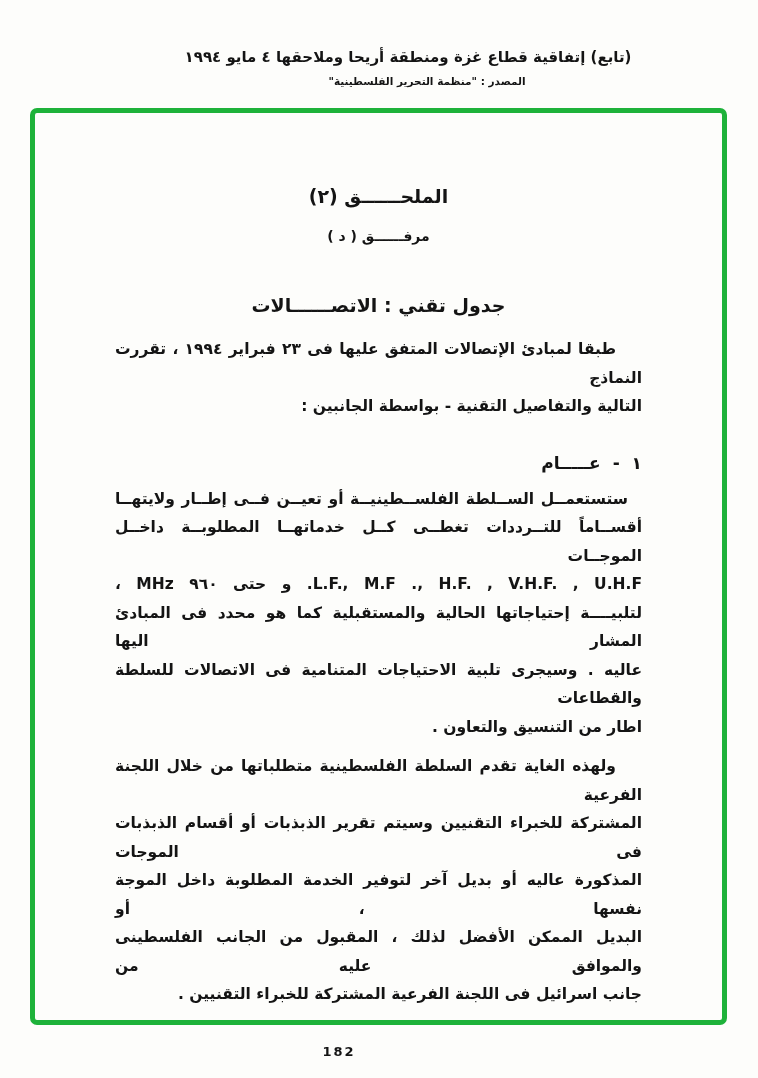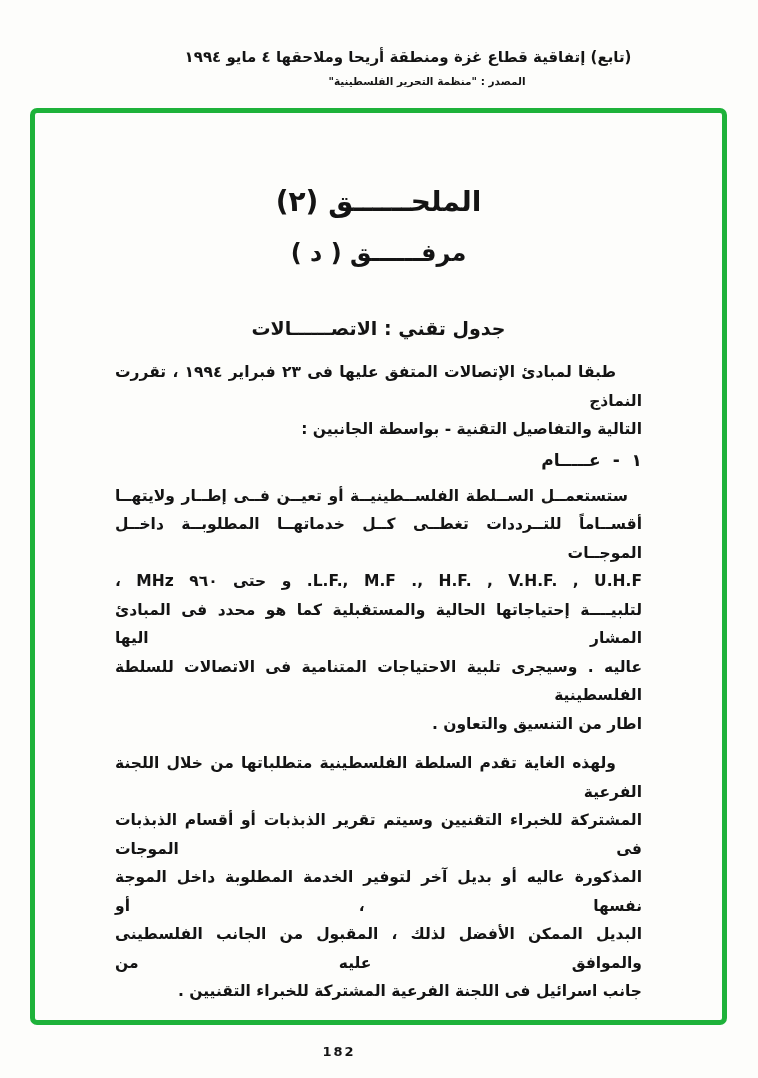--- a/index.html
+++ b/index.html
@@ -35,34 +35,34 @@
     background: transparent;
   }
   .frame-inner {
     position: absolute; inset: 0;
     padding: 0 80px;
     direction: rtl;
   }
 
   .t-annex {
     margin-top: 72px; text-align: center;
-    font-size: 28px; font-weight: bold;
+    font-size: 19px; font-weight: bold;
   }
   .t-appendix {
     margin-top: 21px; text-align: center;
-    font-size: 24px; font-weight: bold;
+    font-size: 14px; font-weight: bold;
   }
   .t-subject {
     margin-top: 50px; text-align: center;
     font-size: 19px; font-weight: bold;
   }
 
   .intro { margin-top: 19px; }
   .sec-heading {
-    margin-top: 2px;
+    margin-top: 28px;
     font-size: 17px; font-weight: bold;
     text-align: right; line-height: 28px;
     word-spacing: 6px;
   }
   .para { margin-top: 8px; }
   .para.second { margin-top: 11px; }
 
   .line {
     direction: rtl;
     font-size: 15.5px; font-weight: bold;
@@ -106,21 +106,21 @@
         <div class="line">التالية والتفاصيل التقنية - بواسطة الجانبين :</div>
       </div>
 
       <div class="sec-heading">١ - عـــــام</div>
 
       <div class="para">
         <div class="line j indent-sm">ستستعمــل الســلطة الفلســطينيــة أو تعيــن فــى إطــار ولايتهــا</div>
         <div class="line j">أقســاماً للتــرددات تغطــى كــل خدماتهــا المطلوبــة داخــل الموجــات</div>
         <div class="line j">L.F., M.F ., H.F. , V.H.F. , U.H.F. و حتى ٩٦٠ MHz ،</div>
         <div class="line j">لتلبيــــة إحتياجاتها الحالية والمستقبلية كما هو محدد فى المبادئ المشار اليها</div>
-        <div class="line j">عاليه . وسيجرى تلبية الاحتياجات المتنامية فى الاتصالات للسلطة الفلسطينية</div>
+        <div class="line j">عاليه . وسيجرى تلبية الاحتياجات المتنامية فى الاتصالات للسلطة والقطاعات</div>
         <div class="line">اطار من التنسيق والتعاون .</div>
       </div>
 
       <div class="para second">
         <div class="line j indent">ولهذه الغاية تقدم السلطة الفلسطينية متطلباتها من خلال اللجنة الفرعية</div>
         <div class="line j">المشتركة للخبراء التقنيين وسيتم تقرير الذبذبات أو أقسام الذبذبات فى الموجات</div>
         <div class="line j">المذكورة عاليه أو بديل آخر لتوفير الخدمة المطلوبة داخل الموجة نفسها ، أو</div>
         <div class="line j">البديل الممكن الأفضل لذلك ، المقبول من الجانب الفلسطينى والموافق عليه من</div>
         <div class="line">جانب اسرائيل فى اللجنة الفرعية المشتركة للخبراء التقنيين .</div>
       </div>

